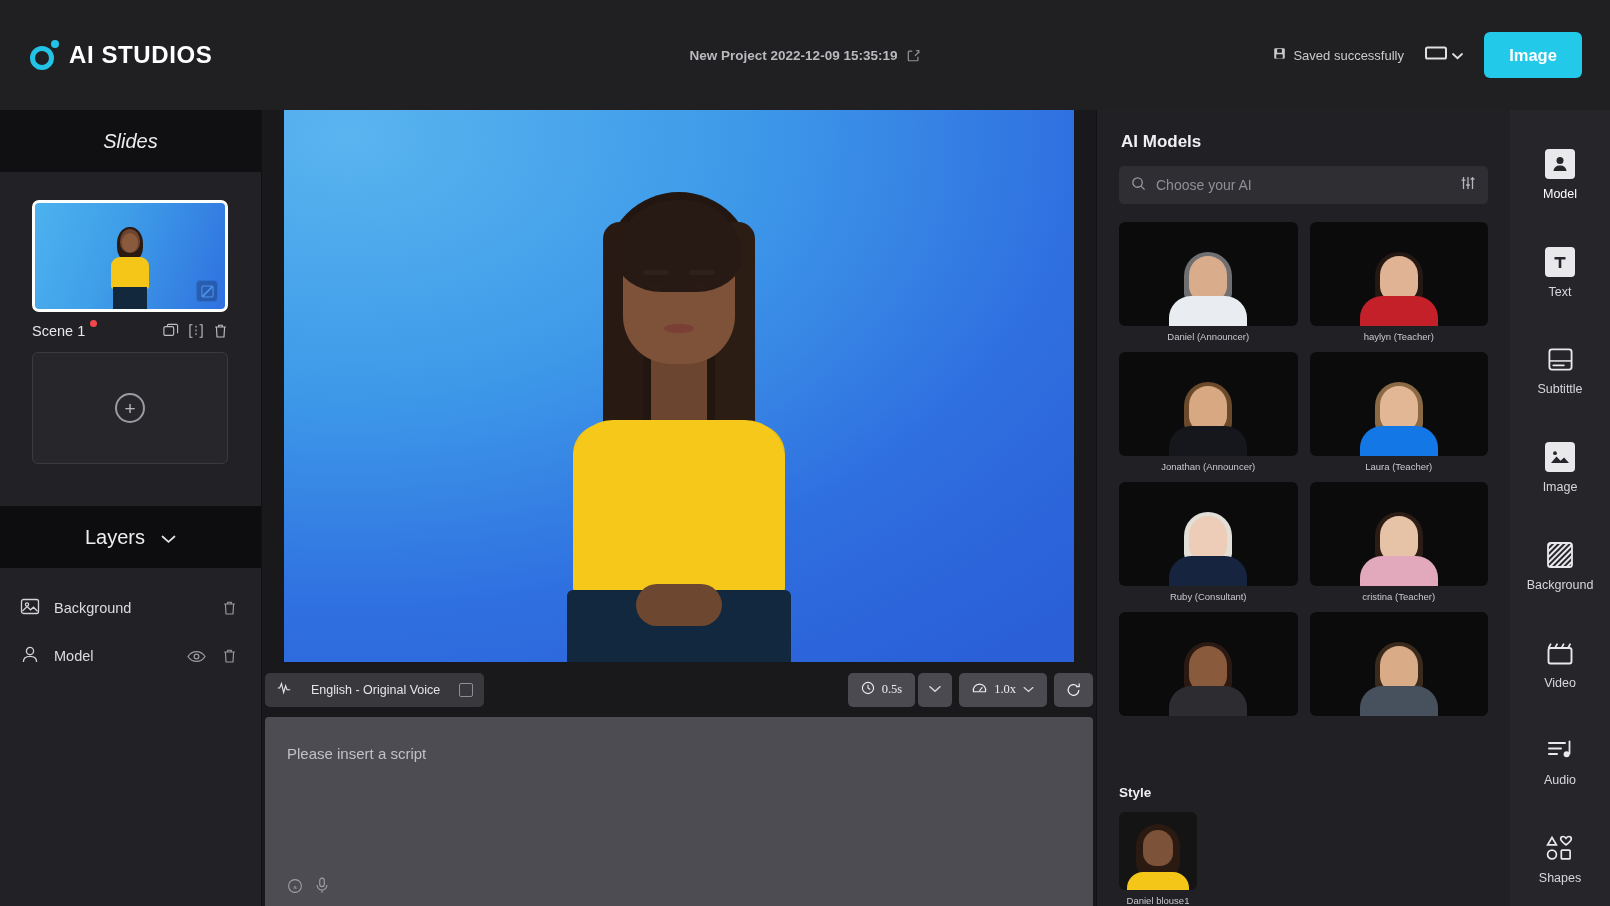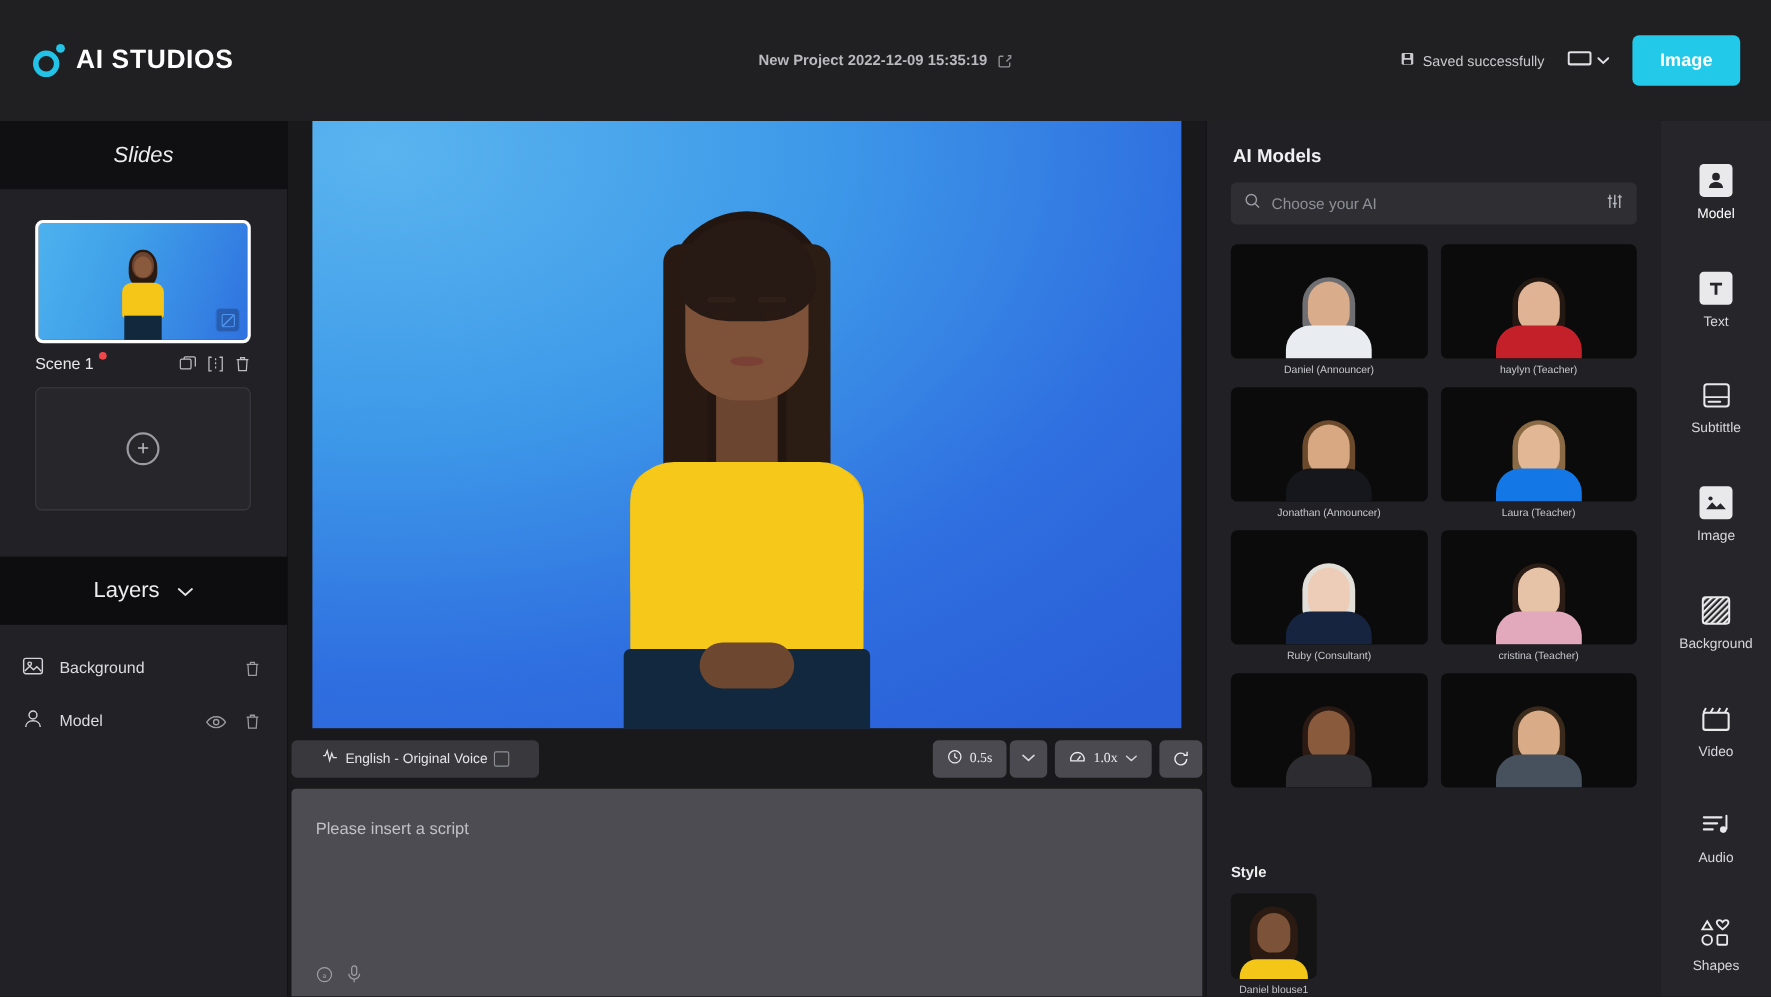--- a/index.html
+++ b/index.html
@@ -160,23 +160,23 @@
   .av-shoulder-r { position:absolute; left:calc(50% + 40px); top:232px; width:66px; height:120px; background:#e8b916; border-radius:6px 30px 8px 6px; }
   .av-skirt { position:absolute; left:50%; transform:translateX(-50%); top:398px; width:224px; height:80px; background:#11283f; border-radius:6px 6px 0 0; }
   .av-hands { position:absolute; left:50%; transform:translateX(-50%); top:392px; width:86px; height:42px; border-radius:24px; background:#6d4730; }
 
   .transport {
     height: 55px; flex: 0 0 55px; display: flex; align-items: center;
     background: #19191b; padding: 0 0 0 0;
   }
   .voice-chip {
     margin-left: 3px;
-    display: flex; align-items: center; gap: 6px;
+    display: flex; align-items: center; gap: 19px;
     background: #38383d; border-radius: 5px;
-    height: 34px; padding: 0 27px; cursor: pointer;
+    height: 34px; padding: 0 11px; cursor: pointer;
   }
   .voice-chip .vt { font-size: 12.5px; color: #e4e4e8; }
   .mini-sq { width: 14px; height: 14px; border: 1px solid #8e8e96; border-radius: 2px; }
   .transport-right { margin-left: auto; display: flex; align-items: center; gap: 7px; padding-right: 3px; font-family: Liberation Serif, serif; }
   .t-group { display: flex; align-items: center; gap: 3px; }
   .t-btn {
     background: #4a4a50; border-radius: 5px; height: 34px;
     display: flex; align-items: center; gap: 7px; padding: 0 13px;
     font-size: 12.5px; color: #ececf0; cursor: pointer;
   }

